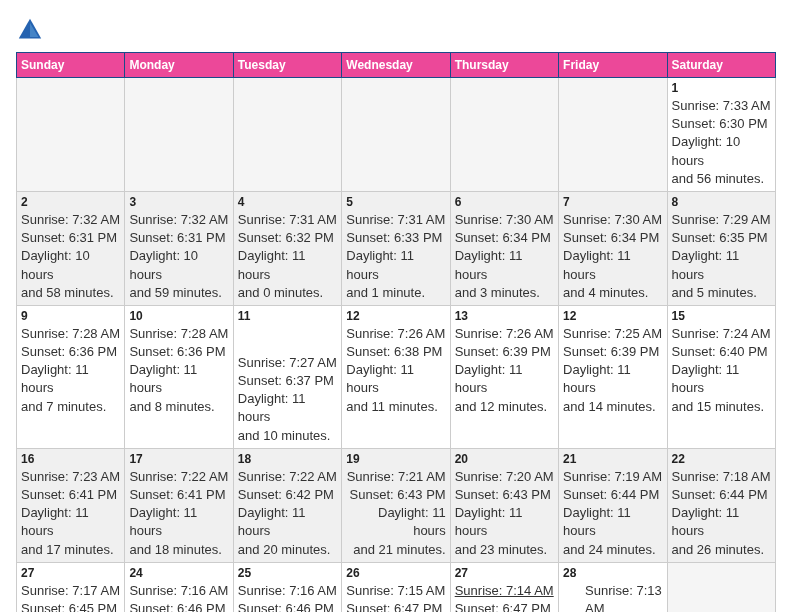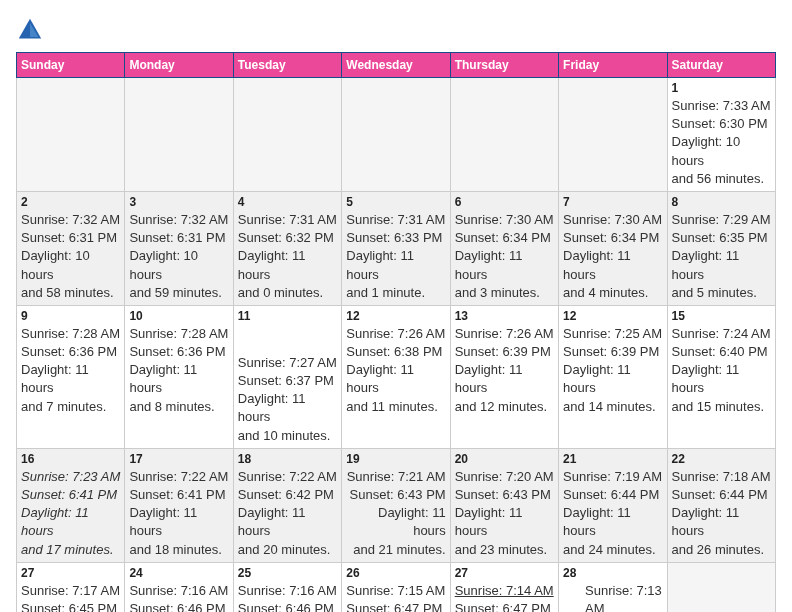--- a/index.html
+++ b/index.html
@@ -246,21 +246,21 @@
             <span class="day-num">15</span>
             <div class="day-info" style="white-space: pre-line;">Sunrise: 7:24 AM
 Sunset: 6:40 PM
 Daylight: 11 hours
 and 15 minutes.</div>
           </td>
         </tr>
         <tr class="row-shade">
           <td>
             <span class="day-num">16</span>
-            <div class="day-info" style="white-space: pre-line; font-style: italic;">Sunrise: 7:23 AM
+            <div class="day-info" style="white-space: pre-line;">Sunrise: 7:23 AM
 Sunset: 6:41 PM
 Daylight: 11 hours
 and 17 minutes.</div>
           </td>
           <td>
             <span class="day-num">17</span>
             <div class="day-info" style="white-space: pre-line;">Sunrise: 7:22 AM
 Sunset: 6:41 PM
 Daylight: 11 hours
 and 18 minutes.</div>

